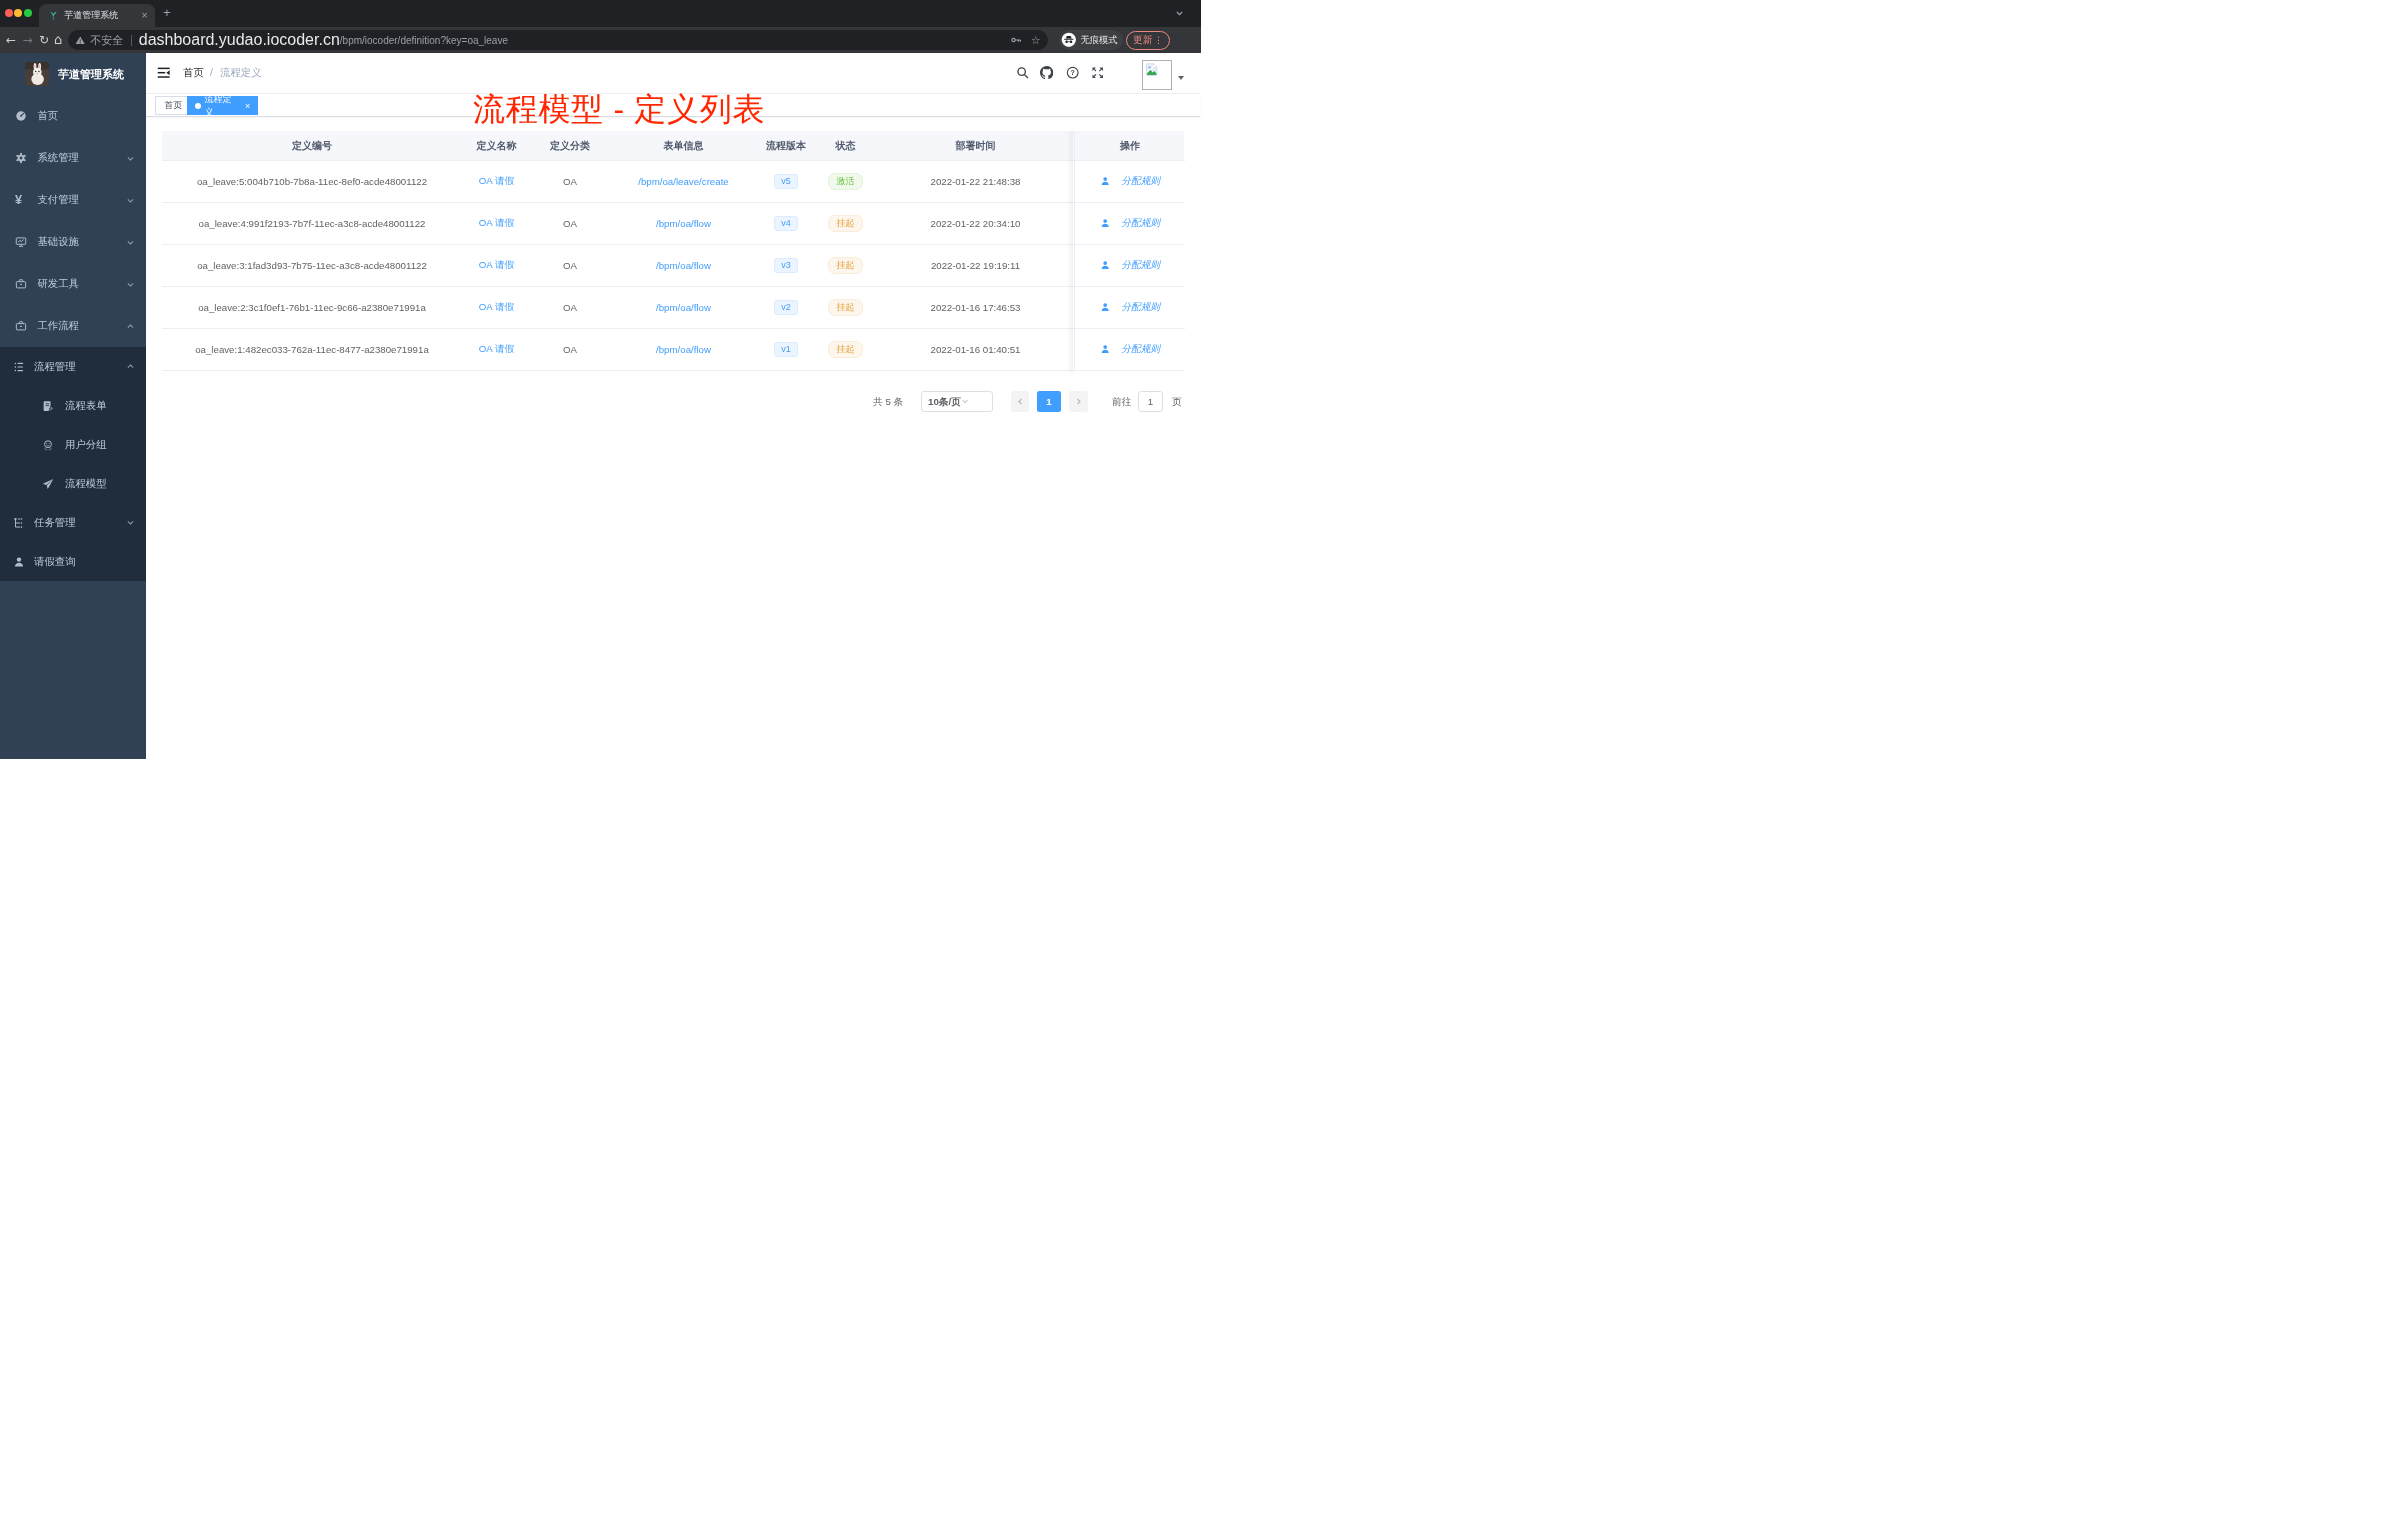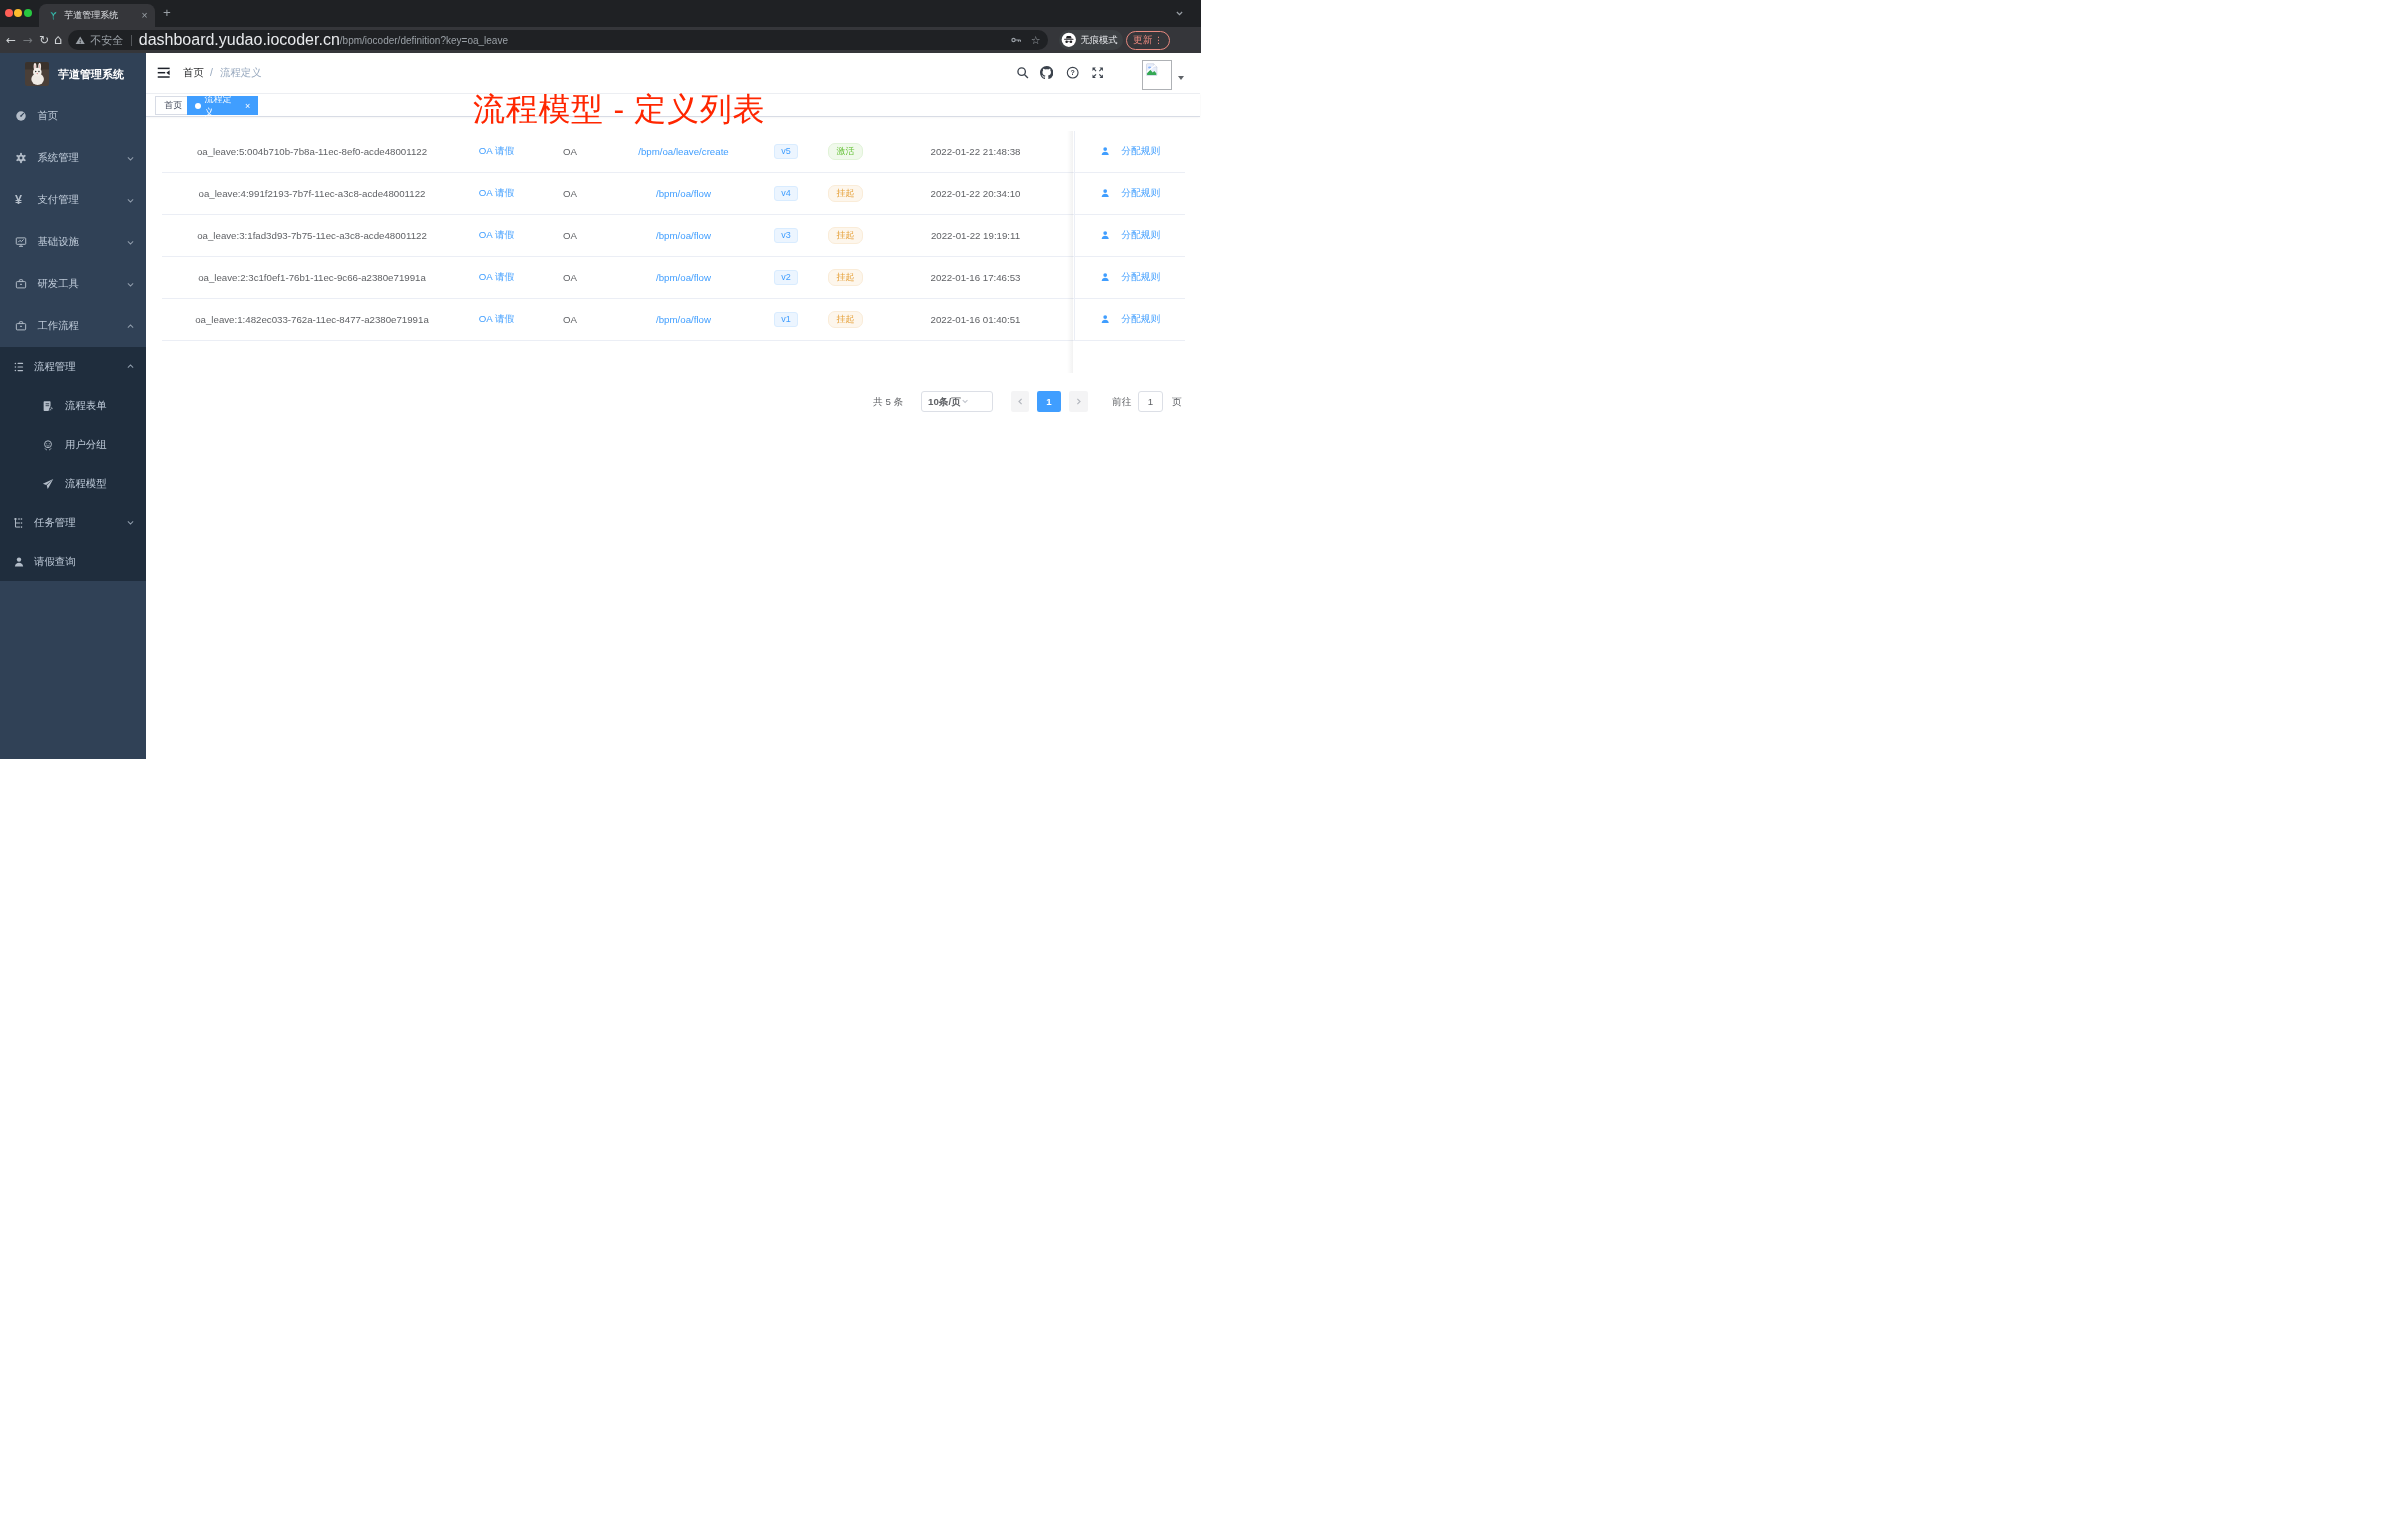--- a/index.html
+++ b/index.html
@@ -93,21 +93,21 @@
   .trow { height:42px; background:#fff; }
   .td { display:flex; align-items:center; justify-content:center; font-size:9.7px; color:#606266;
         border-bottom:0.7px solid #ebeef5; white-space:nowrap; }
   .bl { border-left:0.7px solid #ebeef5; }
   .link { color:#409eff; text-decoration:none; cursor:pointer; }
   .vtag { background:#ecf5ff; border:0.7px solid #d9ecff; color:#409eff; font-size:9px;
           padding:2.2px 6.7px; border-radius:3px; line-height:1; }
   .stag { font-size:9px; padding:3px 7.4px; border-radius:7px; line-height:1; }
   .s-success { background:#f0f9eb; border:0.7px solid #e1f3d8; color:#67c23a; }
   .s-warning { background:#fdf6ec; border:0.7px solid #faecd8; color:#e6a23c; }
-  .op-cell { gap:11px; }
+  .op-cell { gap:11px;font-style:italic; }
   .p-ic { width:10.4px; height:10.4px; color:#409eff; flex:none; }
   .div-shadow { position:absolute; left:905px; top:0; width:6px; height:242px; pointer-events:none;
                 background:linear-gradient(to left, rgba(0,0,0,.05), rgba(0,0,0,0)); }
 
   
   .pager { position:absolute; left:162px; top:391px; width:1022px; height:22px; font-size:9.7px; color:#606266; }
   .pgabs { position:absolute; top:0; height:21px; line-height:21px; }
   .pg-total { left:711px; }
   .pg-select { left:759px; width:72px; border:0.7px solid #dcdfe6; border-radius:3px; display:flex;
                align-items:center; padding:0 6px; cursor:pointer; background:#fff;font-weight:bold; }
@@ -378,20 +378,30 @@
   <div class="tagsbar">
     <span class="tag tag-home">首页</span>
     <span class="tag tag-active">
       <span class="tag-dot"></span>
       <span>流程定义</span>
       <span class="tag-x">×</span>
     </span>
   </div>
 
   <div class="tablewrap">
+    <div class="grid8 thead">
+      <div class="th">定义编号</div>
+      <div class="th">定义名称</div>
+      <div class="th">定义分类</div>
+      <div class="th">表单信息</div>
+      <div class="th">流程版本</div>
+      <div class="th">状态</div>
+      <div class="th">部署时间</div>
+      <div class="th bl">操作</div>
+    </div>
 
     <div class="grid8 trow">
       <div class="td">oa_leave:5:004b710b-7b8a-11ec-8ef0-acde48001122</div>
       <div class="td">
           <a class="link">OA 请假</a>
         </div>
       <div class="td">OA</div>
       <div class="td">
           <a class="link">/bpm/oa/leave/create</a>
         </div>

